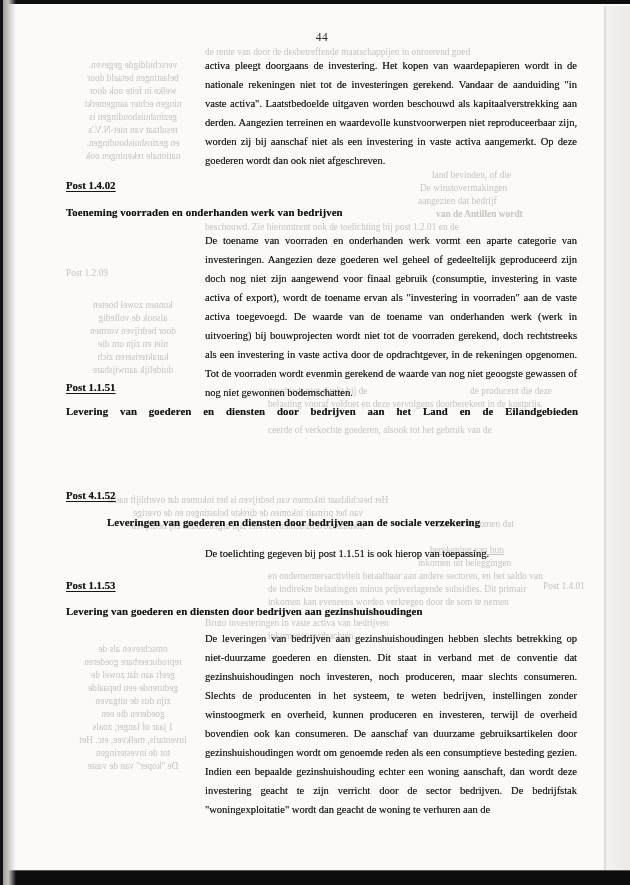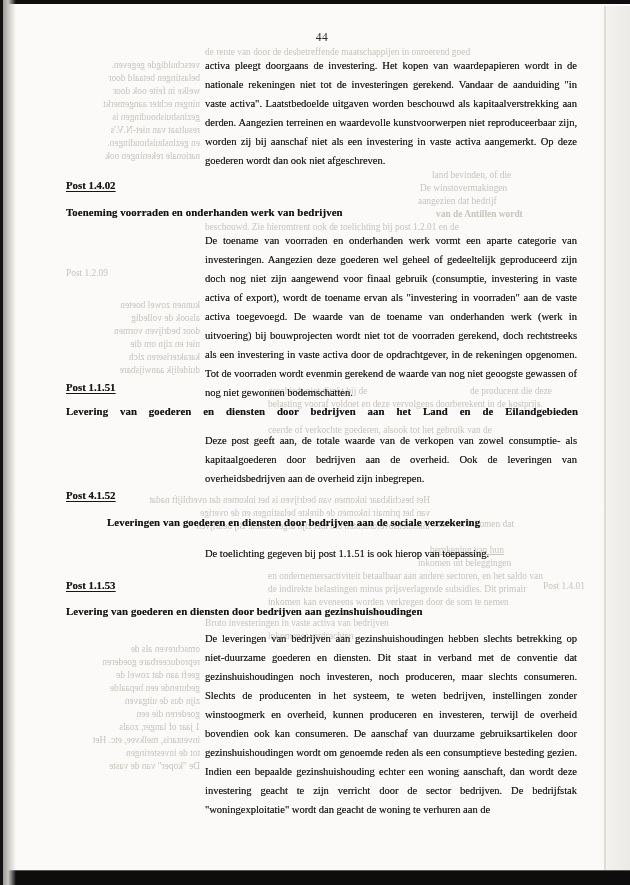--- a/index.html
+++ b/index.html
@@ -51,21 +51,21 @@
   }
   .sub-head {
     position:absolute; left:66px; width:512px;
     font-size:10.8px; font-weight:bold;
     color:#151515; letter-spacing:0.1px;
     text-shadow: 0 0 0.4px rgba(20,20,20,0.6);
   }
   .sub-head.stretch { text-align: justify; text-align-last: justify; }
 
   
-  .ghost-layer { position:absolute; left:0; top:0; width:502px; height:885px; pointer-events:none; }
+  .ghost-layer { position:absolute; left:0; top:0; width:502px; height:885px; pointer-events:none;text-align:center; }
   .ghost {
     position:absolute;
     font-size:9.4px; line-height:11px;
     color:#c7c4be;
     white-space: nowrap;
   }
   .ghost.mirrored { transform: scaleX(-1); white-space: normal; line-height:11px; }
 </style>
 </head>
 <body>
@@ -132,21 +132,20 @@
   <div class="pageno">44</div>
 
   <div class="para" style="top:56px;">activa pleegt doorgaans de investering. Het kopen van waardepapieren wordt in de nationale rekeningen niet tot de investeringen gerekend. Vandaar de aanduiding "in vaste activa". Laatstbedoelde uitgaven worden beschouwd als kapitaalverstrekking aan derden. Aangezien terreinen en waardevolle kunstvoorwerpen niet reproduceerbaar zijn, worden zij bij aanschaf niet als een investering in vaste activa aangemerkt. Op deze goederen wordt dan ook niet afgeschreven.</div>
 
   <div class="post-head" style="top:179px;">Post 1.4.02</div>
   <div class="sub-head" style="top:206px;">Toeneming voorraden en onderhanden werk van bedrijven</div>
   <div class="para" style="top:231px;">De toename van voorraden en onderhanden werk vormt een aparte categorie van investeringen. Aangezien deze goederen wel geheel of gedeeltelijk geproduceerd zijn doch nog niet zijn aangewend voor finaal gebruik (consumptie, investering in vaste activa of export), wordt de toename ervan als "investering in voorraden" aan de vaste activa toegevoegd. De waarde van de toename van onderhanden werk (werk in uitvoering) bij bouwprojecten wordt niet tot de voorraden gerekend, doch rechtstreeks als een investering in vaste activa door de opdrachtgever, in de rekeningen opgenomen. Tot de voorraden wordt evenmin gerekend de waarde van nog niet geoogste gewassen of nog niet gewonnen bodemschatten.</div>
 
   <div class="post-head" style="top:381px;">Post 1.1.51</div>
   <div class="sub-head stretch" style="top:405px;">Levering van goederen en diensten door bedrijven aan het Land en de Eilandgebieden</div>
-  <div class="para" style="top:431px;">Deze post geeft aan, de totale waarde van de verkopen van zowel consumptie- als kapitaalgoederen door bedrijven aan de overheid. Ook de leveringen van overheidsbedrijven aan de overheid zijn inbegrepen.</div>
 
   <div class="post-head" style="top:489px;">Post 4.1.52</div>
   <div class="sub-head" style="top:516px;margin-left:41px;">Leveringen van goederen en diensten door bedrijven aan de sociale verzekering</div>
   <div class="para" style="top:544px;">De toelichting gegeven bij post 1.1.51 is ook hierop van toepassing.</div>
 
   <div class="post-head" style="top:579px;">Post 1.1.53</div>
   <div class="sub-head" style="top:605px;">Levering van goederen en diensten door bedrijven aan gezinshuishoudingen</div>
   <div class="para" style="top:629px;">De leveringen van bedrijven aan gezinshuishoudingen hebben slechts betrekking op niet-duurzame goederen en diensten. Dit staat in verband met de conventie dat gezinshuishoudingen noch investeren, noch produceren, maar slechts consumeren. Slechts de producenten in het systeem, te weten bedrijven, instellingen zonder winstoogmerk en overheid, kunnen produceren en investeren, terwijl de overheid bovendien ook kan consumeren. De aanschaf van duurzame gebruiksartikelen door gezinshuishoudingen wordt om genoemde reden als een consumptieve besteding gezien. Indien een bepaalde gezinshuishouding echter een woning aanschaft, dan wordt deze investering geacht te zijn verricht door de sector bedrijven. De bedrijfstak "woningexploitatie" wordt dan geacht de woning te verhuren aan de</div>
 
 </div>

